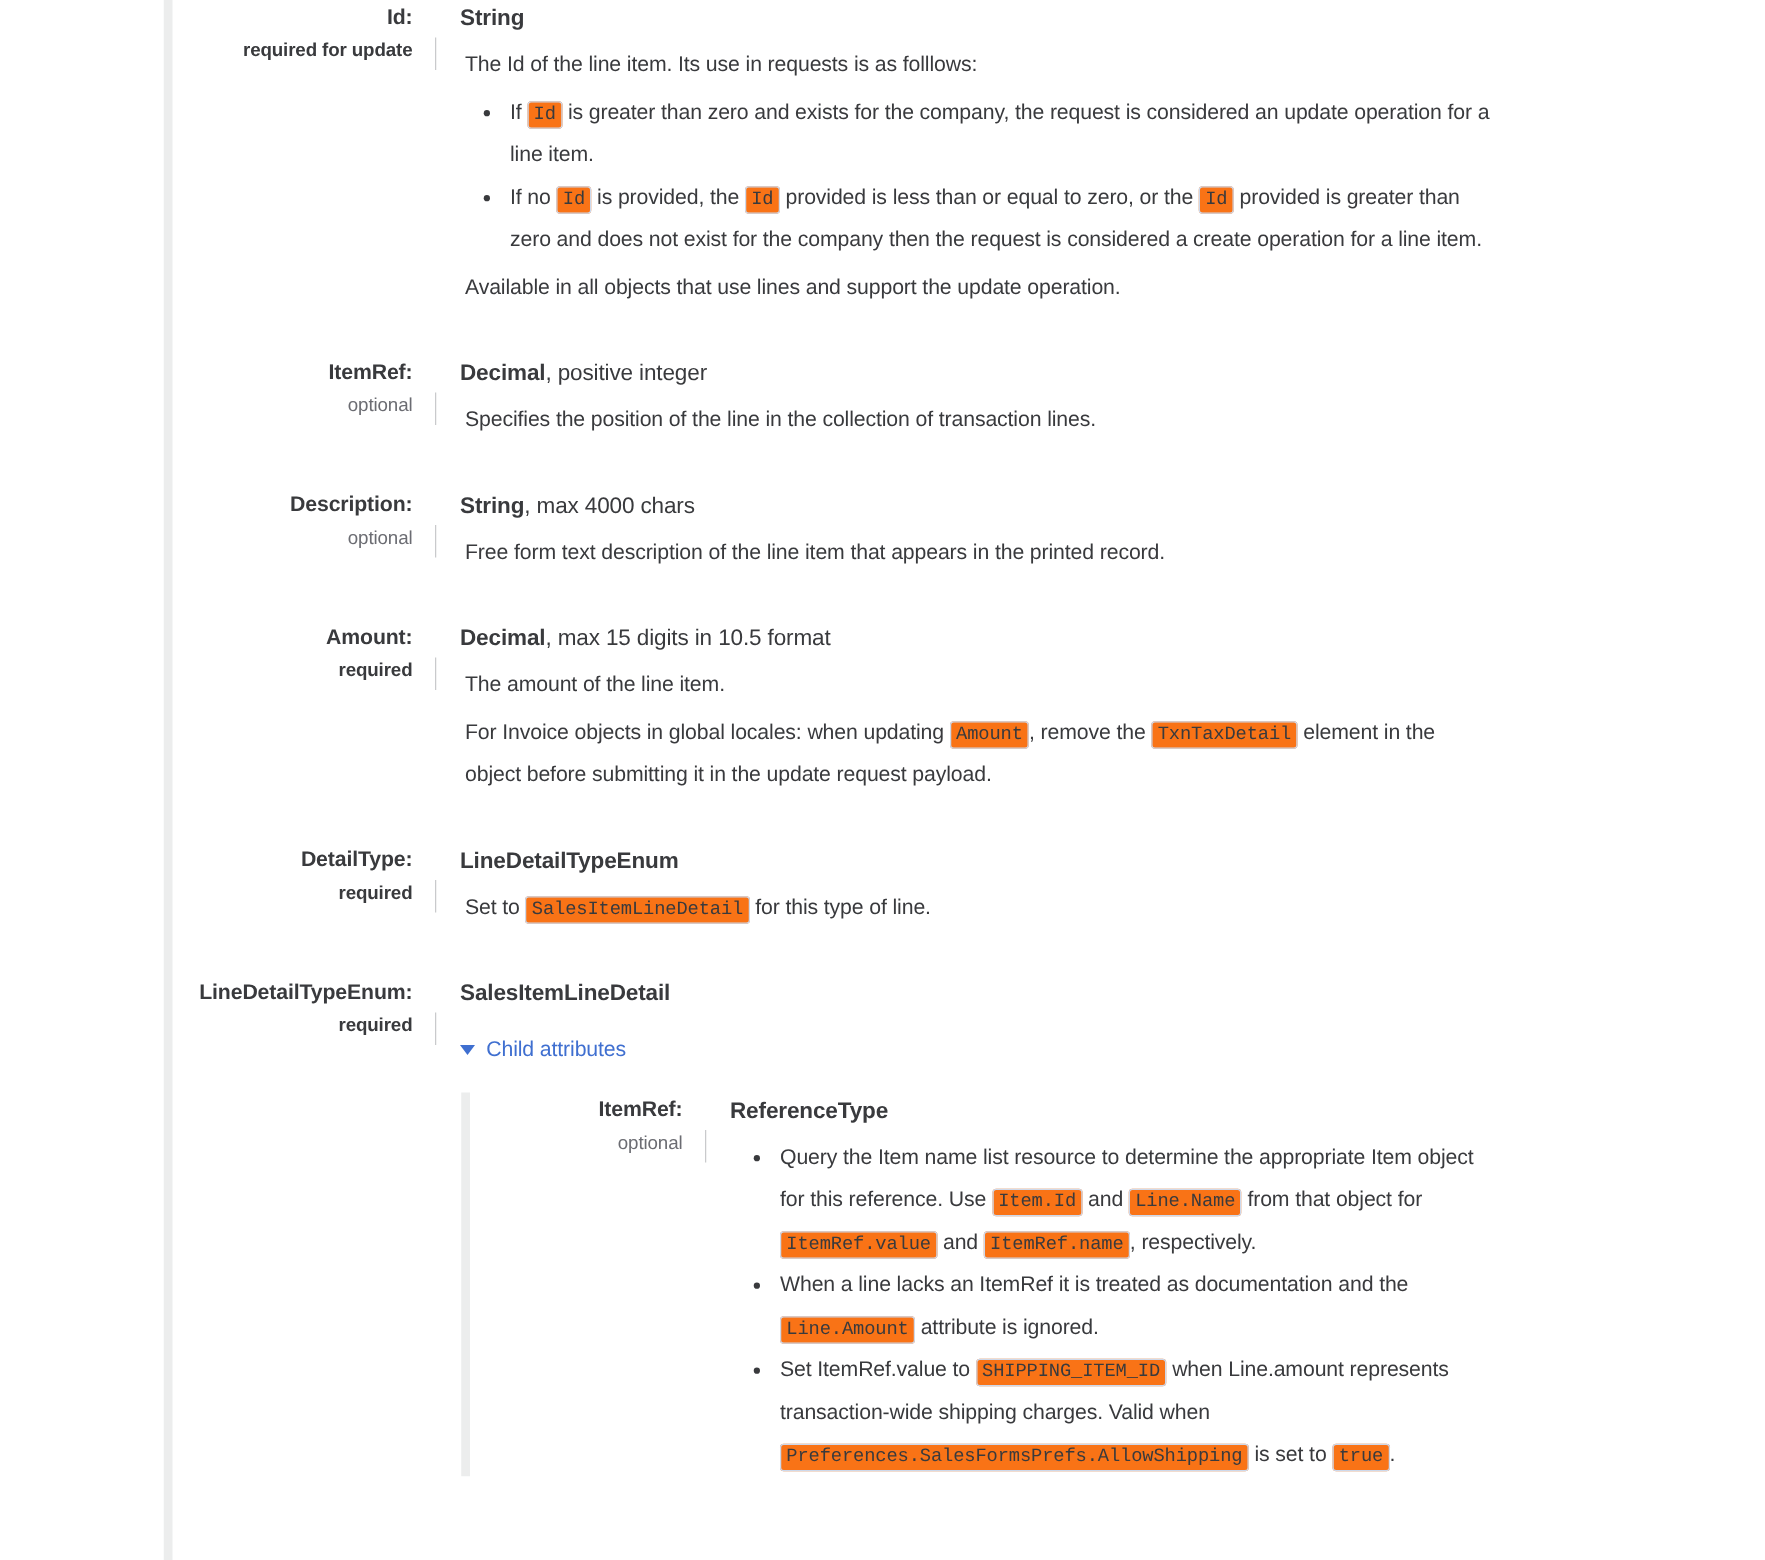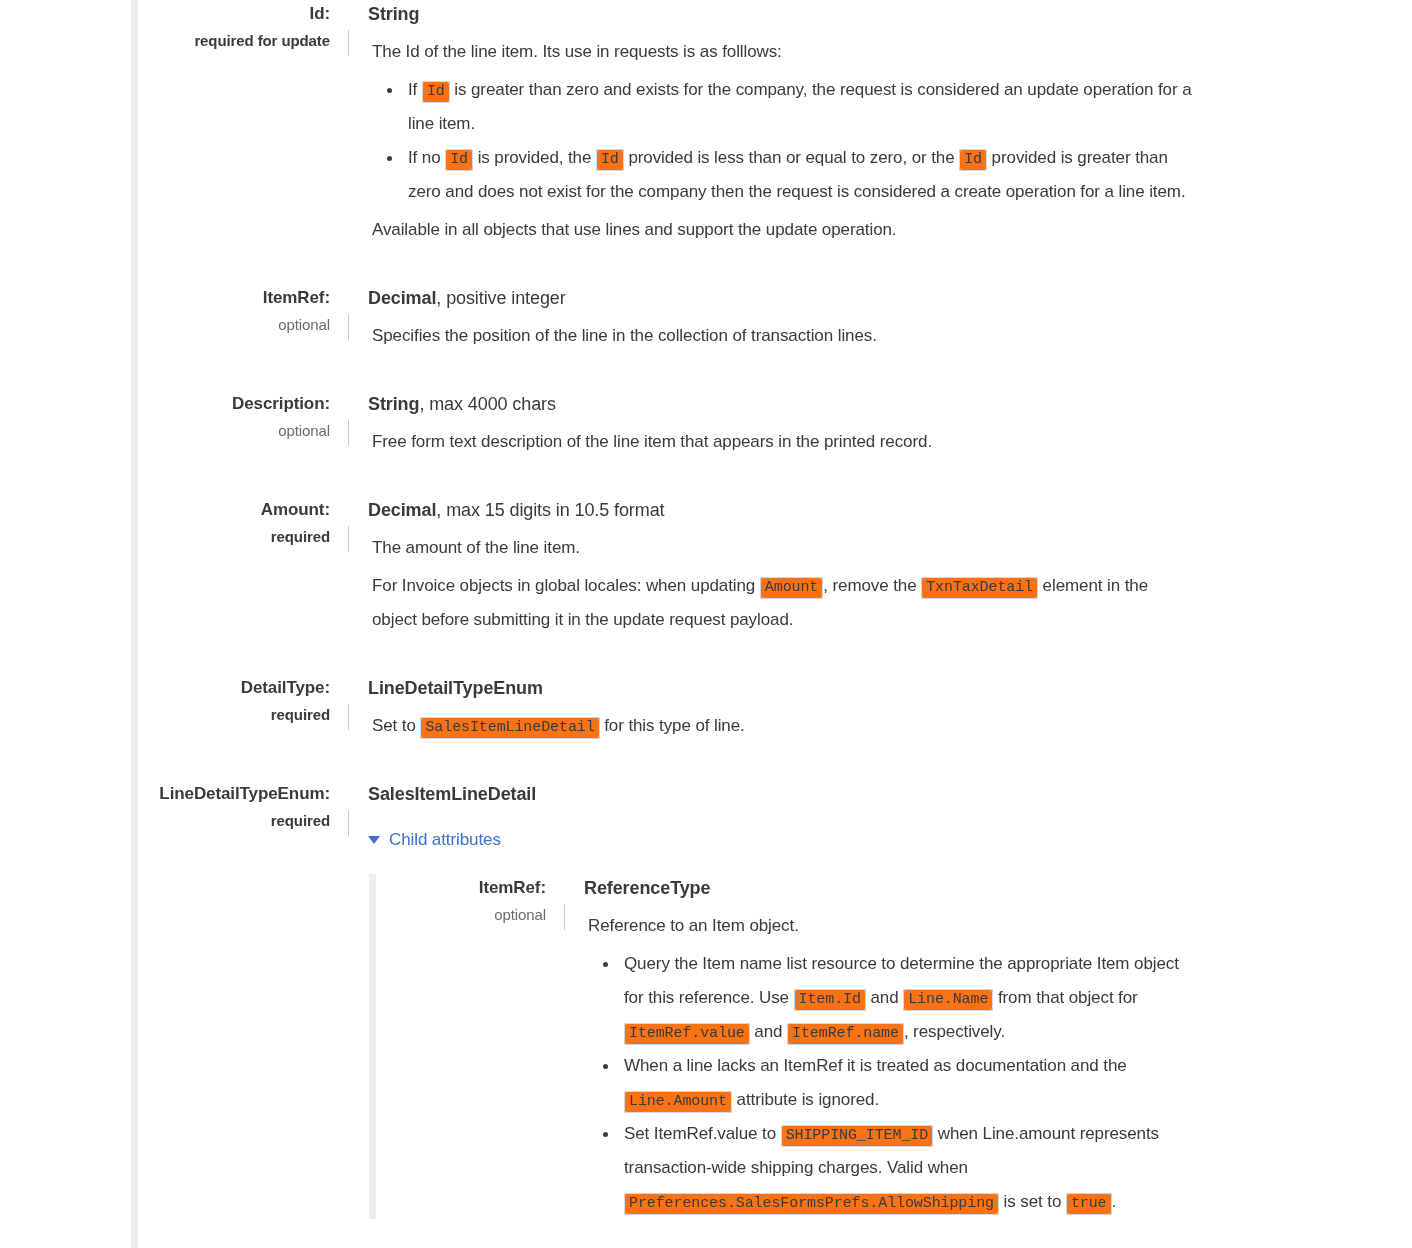--- a/index.html
+++ b/index.html
@@ -262,21 +262,20 @@
           </div><div class="child-block">
             <div class="attr">
               <div class="attr-key">
                 <span class="attr-name">ItemRef:</span>
                 <span class="attr-req optional">optional</span>
                 <span class="sep"></span>
               </div>
               <div class="attr-body">
                 <div class="type-line"><b>ReferenceType</b></div>
                 <div class="desc">
-                  <p>Reference to an Item object.</p>
                   <ul class="bullets">
                     <li>Query the Item name list resource to determine the appropriate Item object for this reference. Use <code class="chip">Item.Id</code> and <code class="chip">Line.Name</code> from that object for <code class="chip">ItemRef.value</code> and <code class="chip">ItemRef.name</code>, respectively.</li>
                     <li>When a line lacks an ItemRef it is treated as documentation and the <code class="chip">Line.Amount</code> attribute is ignored.</li>
                     <li>Set ItemRef.value to <code class="chip">SHIPPING_ITEM_ID</code> when Line.amount represents transaction-wide shipping charges. Valid when <code class="chip">Preferences.SalesFormsPrefs.AllowShipping</code> is set to <code class="chip">true</code>.</li>
                   </ul>
                 </div>
               </div>
             </div>
           </div></div>
       </div>

